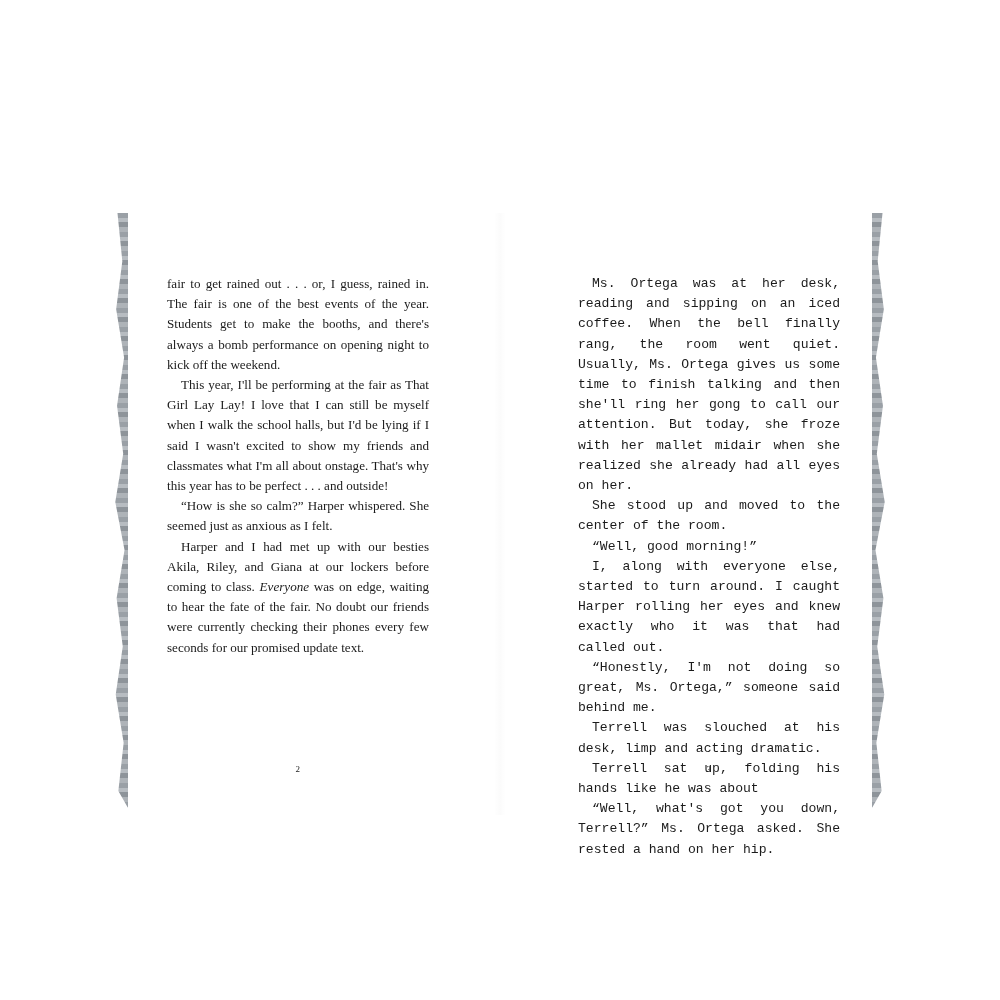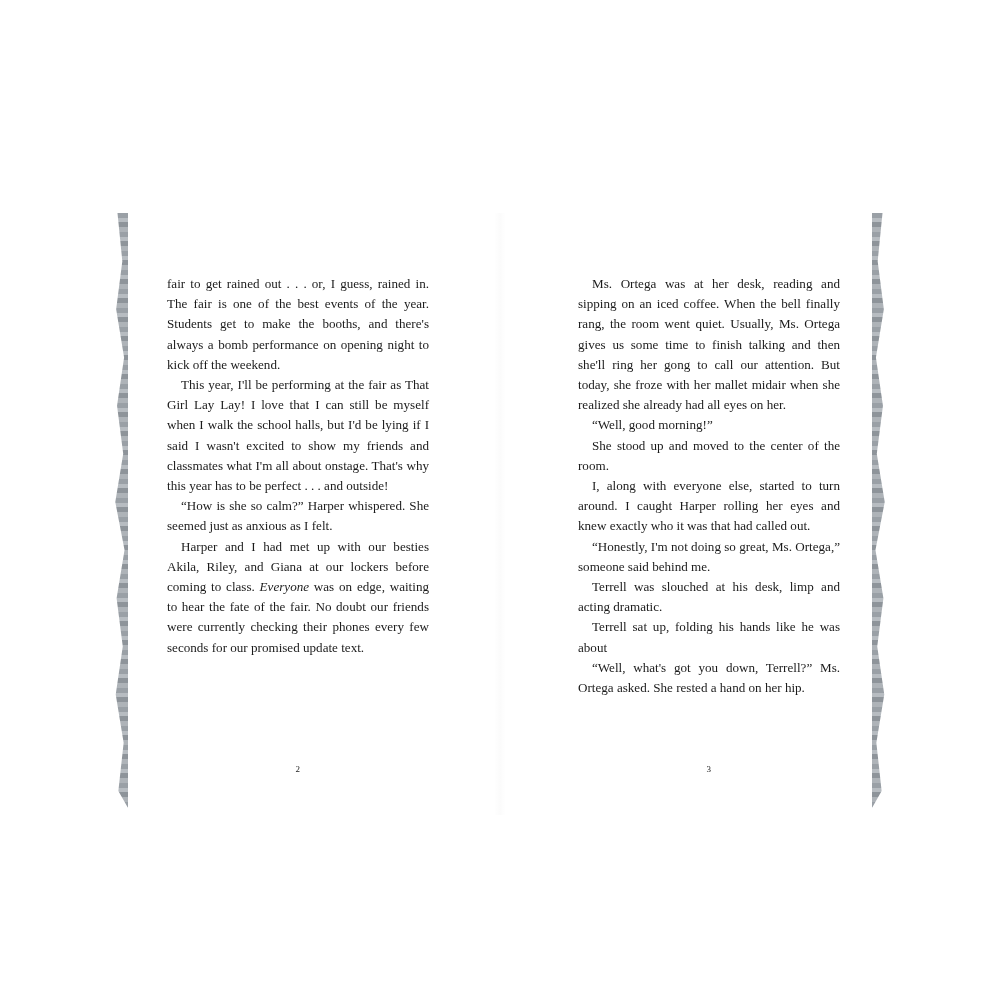--- a/index.html
+++ b/index.html
@@ -52,21 +52,21 @@
     top: 258px;
     width: 262px;
     font-size: 13.1px;
     line-height: 20.2px;
     color: #1b1b1b;
     text-align: justify;
     text-justify: inter-word;
     hyphens: none;
   }
   .col-left  { left: 167px; }
-  .col-right { left: 578px; }
+  .col-right { left: 578px; font-family: Liberation Mono, monospace; }
 
   .para {
     margin: 0;
   }
   .para.indent {
     text-indent: 14px;
   }
   .para em {
     font-style: italic;
   }
@@ -109,22 +109,22 @@
     <p class="para">fair to get rained out . . . or, I guess, rained in. The fair is one of the best events of the year. Students get to make the booths, and there's always a bomb performance on opening night to kick off the weekend.</p>
     <p class="para indent">This year, I'll be performing at the fair as That Girl Lay Lay! I love that I can still be myself when I walk the school halls, but I'd be lying if I said I wasn't excited to show my friends and classmates what I'm all about onstage. That's why this year has to be perfect . . . and outside!</p>
     <p class="para indent">“How is she so calm?” Harper whispered. She seemed just as anxious as I felt.</p>
     <p class="para indent">Harper and I had met up with our besties Akila, Riley, and Giana at our lockers before coming to class. <em>Everyone</em> was on edge, waiting to hear the fate of the fair. No doubt our friends were currently checking their phones every few seconds for our promised update text.</p>
   </div>
 
   <div class="folio folio-left">2</div>
 
   <div class="page-col col-right">
     <p class="para indent">Ms. Ortega was at her desk, reading and sipping on an iced coffee. When the bell finally rang, the room went quiet. Usually, Ms. Ortega gives us some time to finish talking and then she'll ring her gong to call our attention. But today, she froze with her mallet midair when she realized she already had all eyes on her.</p>
+    <p class="para indent">She stood up and moved to the center of the room.</p>
     <p class="para indent">“Well, good morning!”</p>
-    <p class="para indent">She stood up and moved to the center of the room.</p>
     <p class="para indent">I, along with everyone else, started to turn around. I caught Harper rolling her eyes and knew exactly who it was that had called out.</p>
     <p class="para indent">“Honestly, I'm not doing so great, Ms. Ortega,” someone said behind me.</p>
     <p class="para indent">Terrell was slouched at his desk, limp and acting dramatic.</p>
     <p class="para indent">Terrell sat up, folding his hands like he was about</p>
     <p class="para indent">“Well, what's got you down, Terrell?” Ms. Ortega asked. She rested a hand on her hip.</p>
   </div>
 
   <div class="folio folio-right">3</div>
 
 </div>

